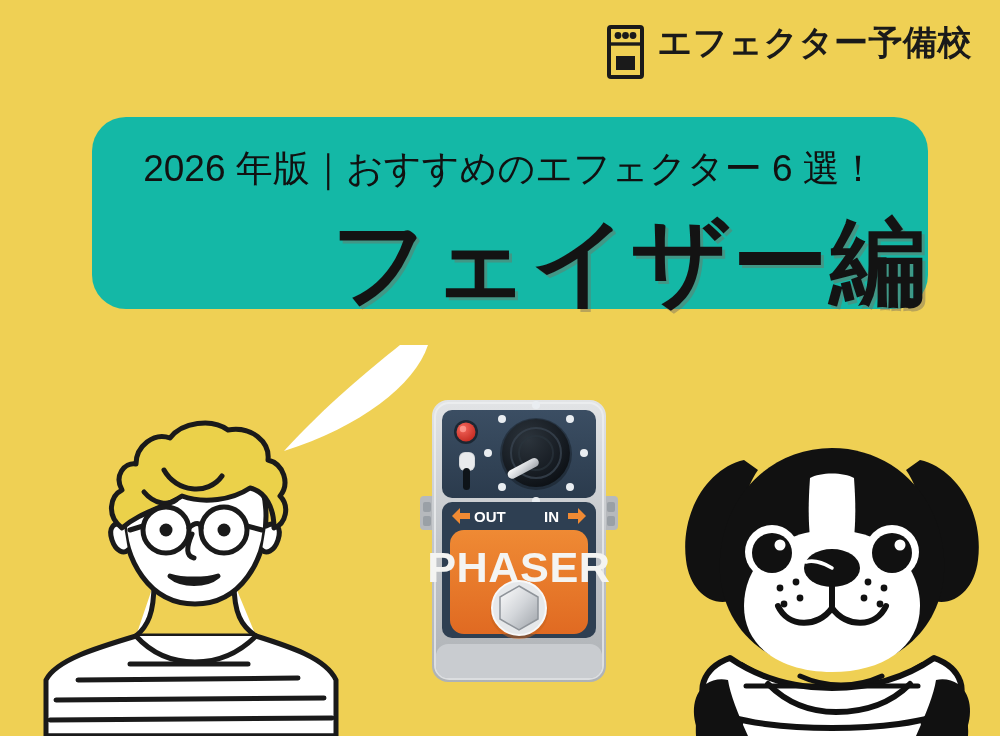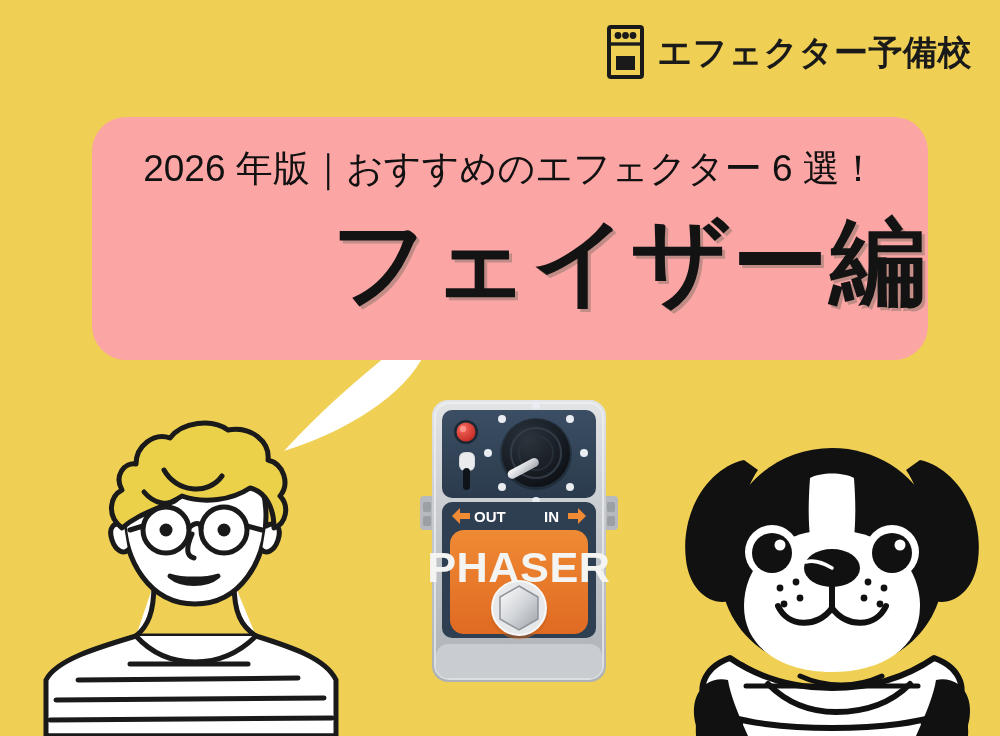--- a/index.html
+++ b/index.html
@@ -16,39 +16,39 @@
     height:736px;
     background:#efd054;
     overflow:hidden;
   }
 
   
   .logo {
     position:absolute;
     top:25px; right:28px;
     display:flex;
-    align-items:center;
+    align-items:flex-start;
     gap:14px;
   }
   .logo-icon { width:37px; height:54px; display:block; }
   .logo-text {
     font-size:34px;
     font-weight:700;
     color:#1a1a1a;
     letter-spacing:0.5px;
     line-height:1;
     white-space:nowrap;
   }
 
   
   .bubble {
     position:absolute;
     left:92px; top:117px;
-    width:836px; height:243px;
-    background:#fca5a5;
+    width:836px; height:192px;
+    background:#14b8a6;
     border-radius:34px;
     z-index:4;
   }
   .bubble-tail {
     position:absolute;
     left:250px; top:345px;
     width:180px; height:110px;
     z-index:3;
   }
   .sub-title {

